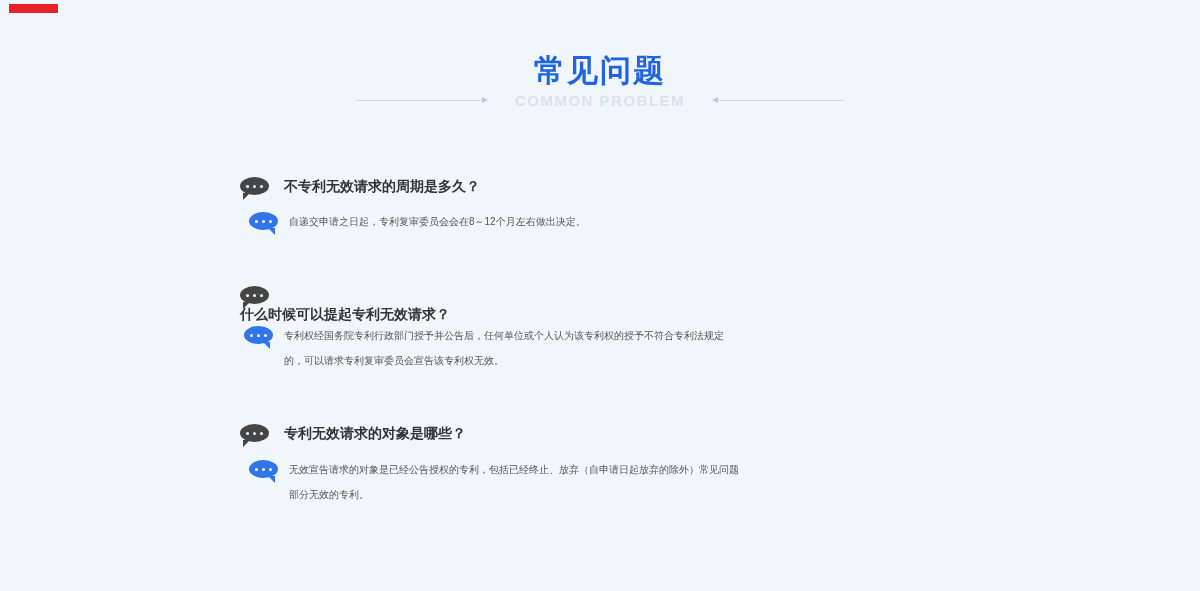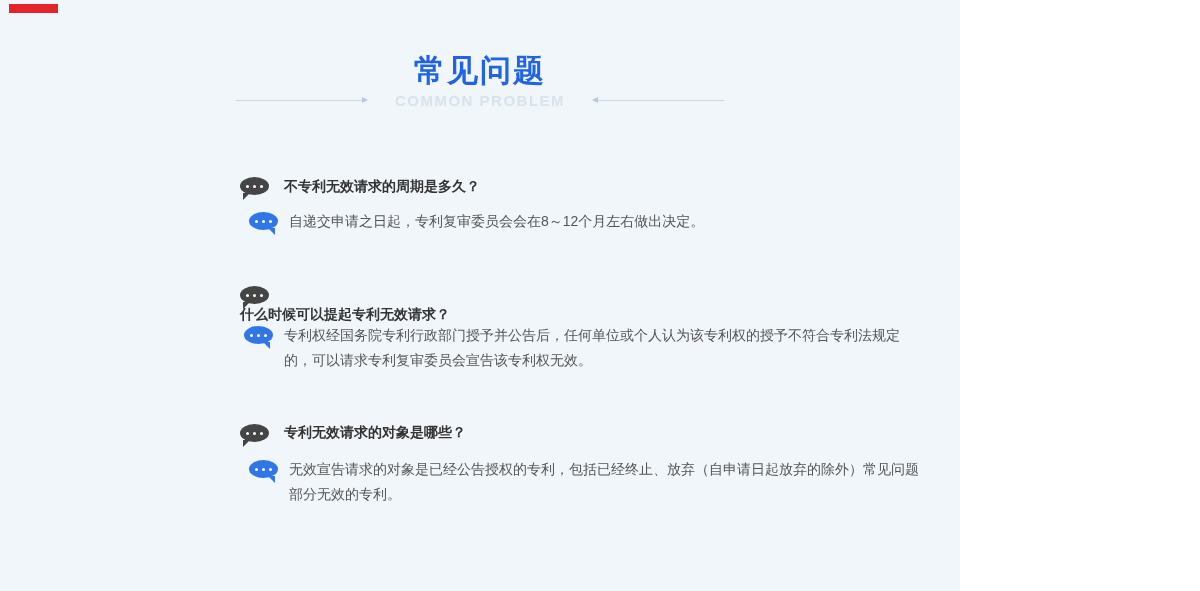--- a/index.html
+++ b/index.html
@@ -11,21 +11,21 @@
     --bubble-dark:#454545;
     --bubble-blue:#3076e8;
     --q-text:#333333;
     --a-text:#555555;
     --red:#e5232b;
   }
   html,body{margin:0;padding:0;}
   body{font-family:"Liberation Sans","DejaVu Sans",sans-serif;}
   .page{
     position:relative;
-    width:960px;height:591px;
+    width:1200px;height:591px;
     background:var(--bg);
     overflow:hidden;
   }
   .red-bar{
     position:absolute;left:9px;top:4px;
     width:49px;height:9px;
     background:var(--red);
   }
   .section-title{
     position:absolute;top:50px;left:0;
@@ -99,31 +99,31 @@
   }
   .q-row .bubble{margin-top:1px;margin-right:15px;}
   .a-row .bubble{margin-top:3px;margin-right:11px;}
   .q-text{
     font-size:14px;font-weight:bold;
     color:var(--q-text);
     line-height:20px;
     white-space:nowrap;
   }
   .a-text{
-    font-size:14px;
+    font-size:10px;
     color:var(--a-text);
     line-height:25px;
     max-width:650px;
     white-space:pre-line;
   }
   #q1{top:176px;left:240px;}
   #a1{top:209px;left:249px;}
   #q2{top:285px;left:240px;flex-direction:column;}
   #a2{top:323px;left:244px;}
-  #q3{top:423px;left:240px;font-family:Liberation Mono, monospace;}
+  #q3{top:423px;left:240px;}
   #a3{top:457px;left:249px;}
 </style>
 </head>
 <body>
 
 <div class="page">
 
   <div class="red-bar"></div>
 
   <h2 class="section-title">常见问题</h2>

